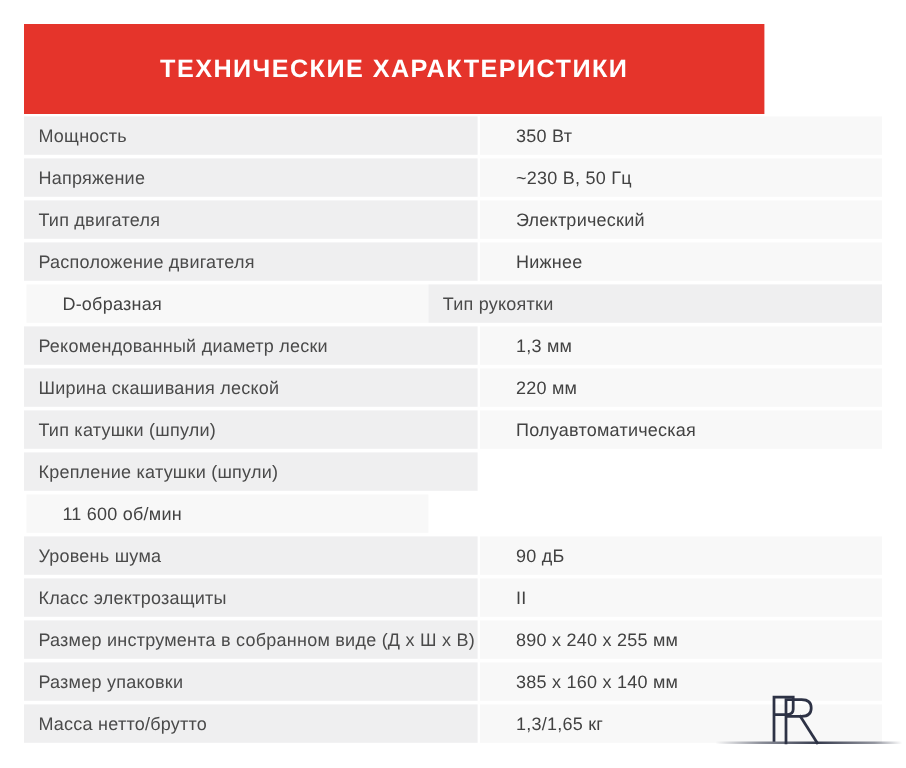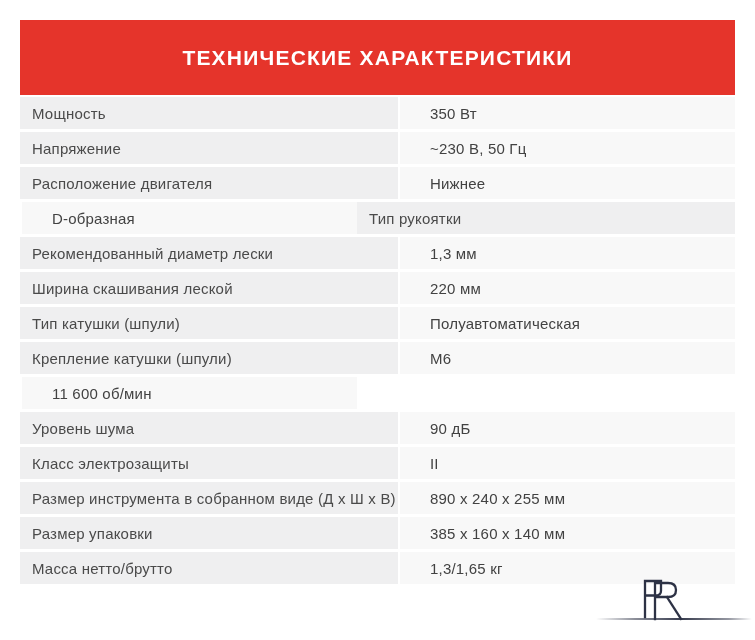--- a/index.html
+++ b/index.html
@@ -14,21 +14,21 @@
   html,body{margin:0;padding:0;background:#ffffff;}
   .page{
     position:relative;
     width:755px;height:640px;
     background:#ffffff;
     overflow:hidden;
     font-family:"Liberation Sans", sans-serif;
   }
   .banner{
     position:absolute;left:20px;top:20px;
-    width:715px;height:75px;
+    width:617px;height:75px;
     background:var(--accent);
     display:flex;align-items:center;justify-content:center;
   }
   .banner .title{
     color:var(--header-fg);
     font-size:21px;
     font-weight:700;
     letter-spacing:1.2px;
     text-transform:uppercase;
     white-space:nowrap;
@@ -114,20 +114,28 @@
 
   <div class="row">
     <div class="cell cell-label">
       <span class="txt">Напряжение</span>
     </div>
     <div class="cell cell-value">
       <span class="txt">~230 В, 50 Гц</span>
     </div>
   </div>
 
+  <div class="row">
+    <div class="cell cell-label">
+      <span class="txt">Тип двигателя</span>
+    </div>
+    <div class="cell cell-value">
+      <span class="txt">Электрический</span>
+    </div>
+  </div>
 
   <div class="row">
     <div class="cell cell-label">
       <span class="txt">Расположение двигателя</span>
     </div>
     <div class="cell cell-value">
       <span class="txt">Нижнее</span>
     </div>
   </div>
 
@@ -163,23 +171,20 @@
       <span class="txt">Тип катушки (шпули)</span>
     </div>
     <div class="cell cell-value">
       <span class="txt">Полуавтоматическая</span>
     </div>
   </div>
 
   <div class="row">
     <div class="cell cell-label">
       <span class="txt">Крепление катушки (шпули)</span>
-    </div>
-    <div class="cell cell-value">
-      <span class="txt">M6</span>
     </div>
   </div>
 
   <div class="row">
     <div class="cell cell-value">
       <span class="txt">11 600 об/мин</span>
     </div>
   </div>
 
   <div class="row">

